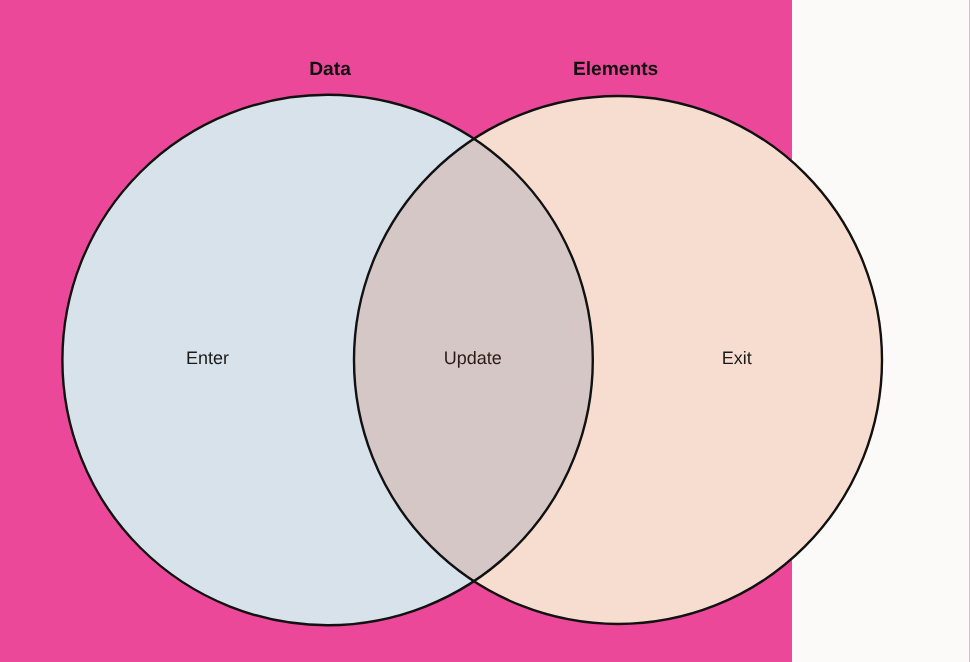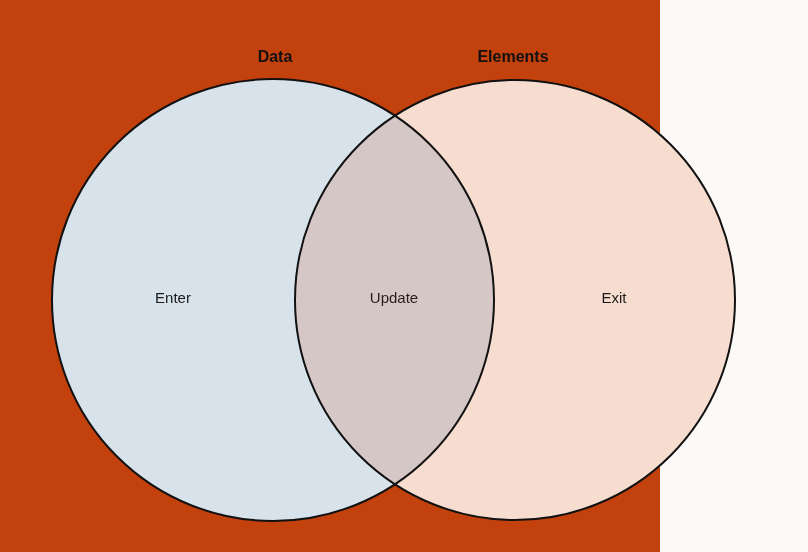--- a/index.html
+++ b/index.html
@@ -40,21 +40,21 @@
     text-anchor: middle;
     dominant-baseline: middle;
   }
   .region-label.on-overlap {
     fill: #2b1b18;
   }
 </style>
 </head>
 <body style="background: rgb(251, 250, 248);">
 
-<div id="venn-stage" style="background: #c2410c; width: 660px; height: 552px; text-decoration: underline;">
+<div id="venn-stage" style="background: #ec4899; width: 660px; height: 552px; text-decoration: underline;">
   <svg class="venn-svg" viewBox="0 0 808 552" xmlns="http://www.w3.org/2000/svg">
 
     <defs>
       <clipPath id="clip-left-circle">
         <circle id="clip-left-shape" cx="273" cy="300" r="221"></circle>
       </clipPath>
     </defs>
 
     <circle class="set-shape" id="set-left-fill" cx="273" cy="300" r="221" fill="#d7e2ea" stroke="none"></circle>
 

